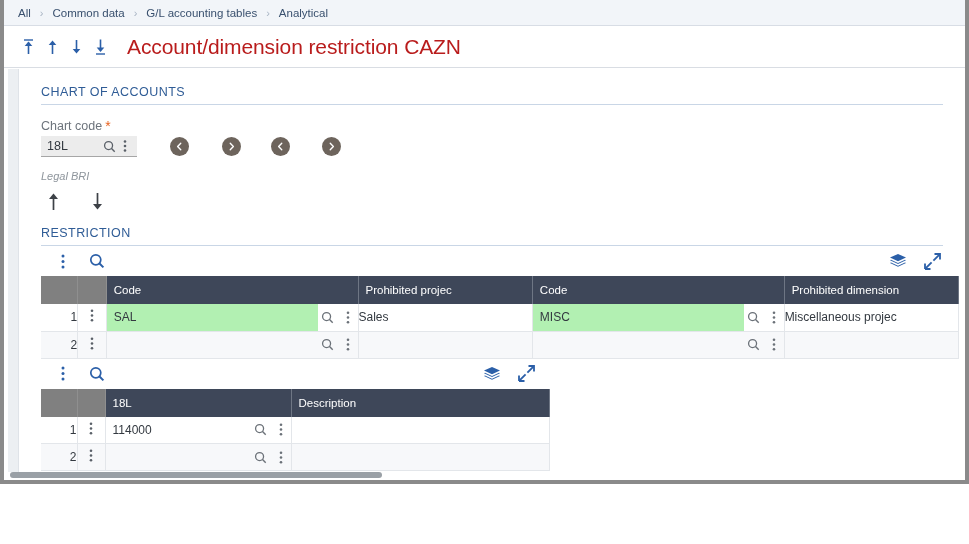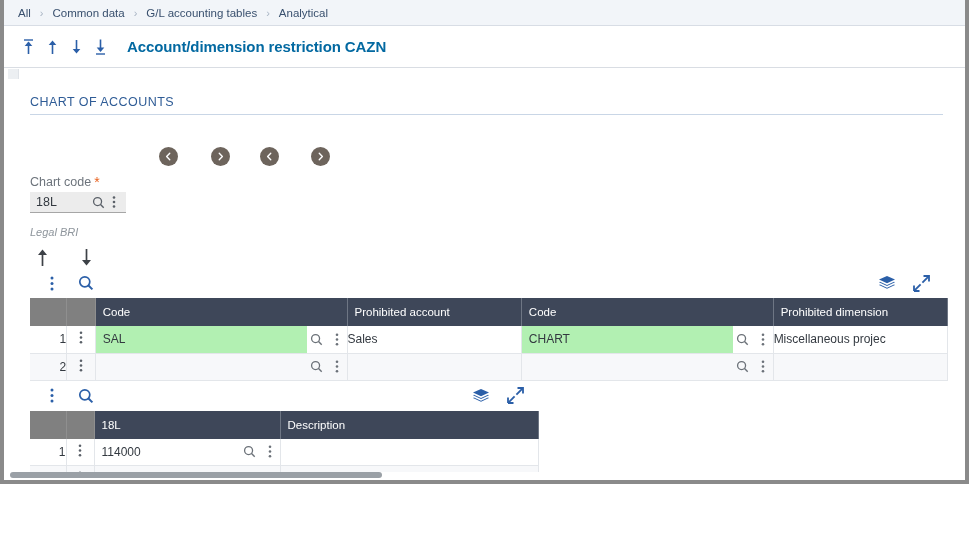--- a/index.html
+++ b/index.html
@@ -63,37 +63,36 @@
   }
   .nav-arrow {
     width: 17px;
     height: 22px;
     display: flex;
     align-items: center;
     justify-content: center;
     cursor: pointer;
   }
   .page-title {
-    font-size: 15px;
-    color: #0369a1;
-    font-weight: 700;
+    font-size: 21px;
+    color: #b91c1c;
+    font-weight: 400;
     letter-spacing: -0.1px;
     white-space: nowrap;
   }
 
   
   .content-wrap {
     position: absolute;
     left: 4px;
     top: 69px;
     right: 4px;
     bottom: 8px;
     display: flex;
     overflow: hidden;
-    flex-direction: column;
   }
   .left-gutter {
     width: 10px;
     flex: 0 0 10px;
     background: #eceff2;
     border-right: 1px solid #dfe3e8;
   }
   .content {
     flex: 1;
     background: #ffffff;
@@ -119,21 +118,20 @@
     display: flex;
     align-items: flex-start;
     padding-top: 14px;
   }
   .field-group { position: relative; }
   .field-label {
     font-size: 12.5px;
     color: #6d747c;
     margin-bottom: 3px;
     white-space: nowrap;
-    margin-top: 46px;
   }
   .req-star {
     color: #e8621f;
     font-size: 14px;
     line-height: 1;
     margin-left: 3px;
     vertical-align: -1px;
   }
   .field-box {
     display: flex;
@@ -410,20 +408,21 @@
             </svg>
         </span>
         <span class="ud-arrow">
           <svg width="13" height="19" viewBox="0 0 13 19">
               <line x1="6.5" y1="1" x2="6.5" y2="15" stroke="#3d4147" stroke-width="1.7"></line>
               <path d="M6.5 17.6 L11 12 L2 12 Z" fill="#3d4147"></path>
             </svg>
         </span>
       </div>
 
+      <div class="section-title" style="padding-top:14px">RESTRICTION</div>
 
       <div class="grid-toolbar" style="width:918px">
         <span class="tb-icon">
           <svg width="4" height="15" viewBox="0 0 4 15">
               <circle cx="2" cy="2" r="1.5" fill="#2b5fa8"></circle>
               <circle cx="2" cy="7.5" r="1.5" fill="#2b5fa8"></circle>
               <circle cx="2" cy="13" r="1.5" fill="#2b5fa8"></circle>
             </svg>
         </span>
         <span class="tb-icon" style="margin-left:8px">
@@ -457,21 +456,21 @@
           <col style="width:247px">
             <col style="width:171px">
           <col style="width:247px">
             <col style="width:171px">
         </colgroup>
         <thead>
           <tr>
             <th class="narrow"></th>
             <th class="narrow"></th>
             <th>Code</th>
-            <th>Prohibited account</th>
+            <th>Prohibited projec</th>
             <th>Code</th>
             <th>Prohibited dimension</th>
           </tr>
         </thead>
         <tbody>
           <tr>
             <td class="rownum">1</td>
             <td class="rowmenu">
               <svg width="4" height="13" viewBox="0 0 4 13">
                   <circle cx="2" cy="1.8" r="1.3" fill="#5a6068"></circle>
@@ -493,21 +492,21 @@
                       <circle cx="2" cy="1.8" r="1.3" fill="#6b7178"></circle>
                       <circle cx="2" cy="6.5" r="1.3" fill="#6b7178"></circle>
                       <circle cx="2" cy="11.2" r="1.3" fill="#6b7178"></circle>
                     </svg>
                   </span>
               </div>
             </td>
             <td class="plain-hl">Sales</td>
             <td>
               <div class="cell-inner">
-                <span class="cell-text hl">CHART</span>
+                <span class="cell-text hl">MISC</span>
                 <span class="cell-ic">
                     <svg width="13" height="13" viewBox="0 0 14 14">
                       <circle cx="6" cy="6" r="4.3" fill="none" stroke="#6b7178" stroke-width="1.4"></circle>
                       <line x1="9.2" y1="9.2" x2="12.6" y2="12.6" stroke="#6b7178" stroke-width="1.5"></line>
                     </svg>
                   </span>
                 <span class="cell-ic">
                     <svg width="4" height="13" viewBox="0 0 4 13">
                       <circle cx="2" cy="1.8" r="1.3" fill="#6b7178"></circle>
                       <circle cx="2" cy="6.5" r="1.3" fill="#6b7178"></circle>

